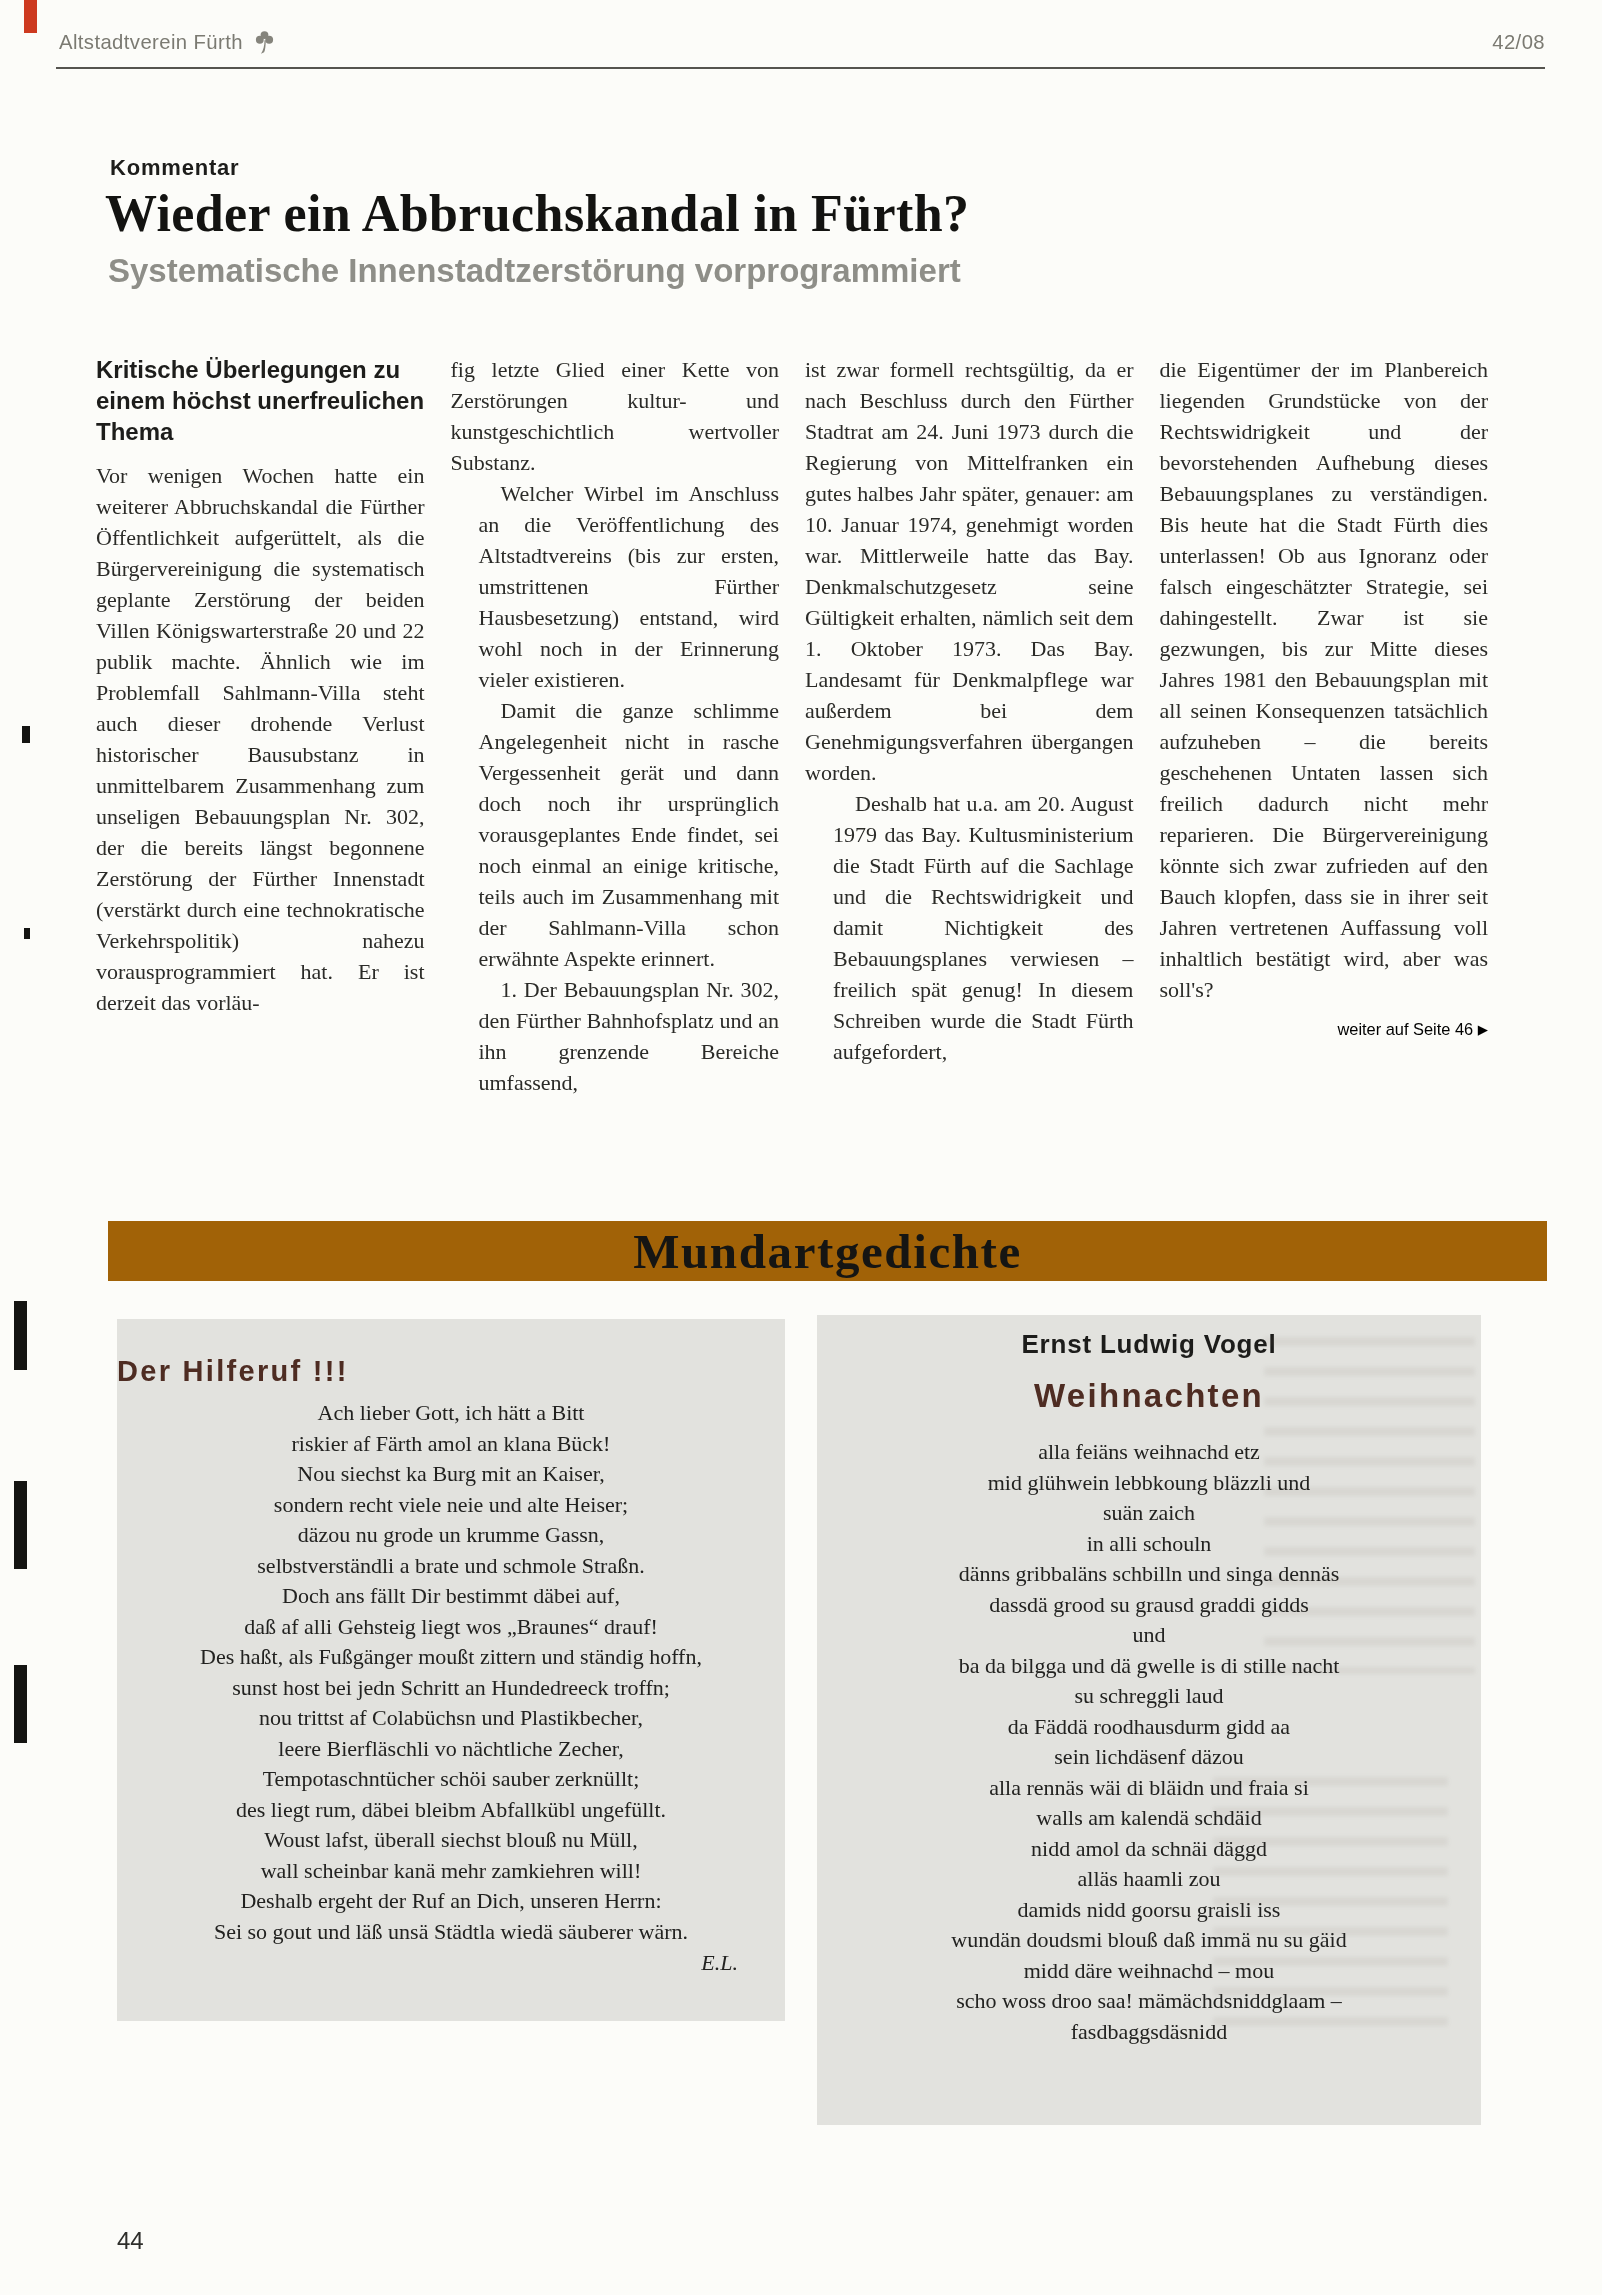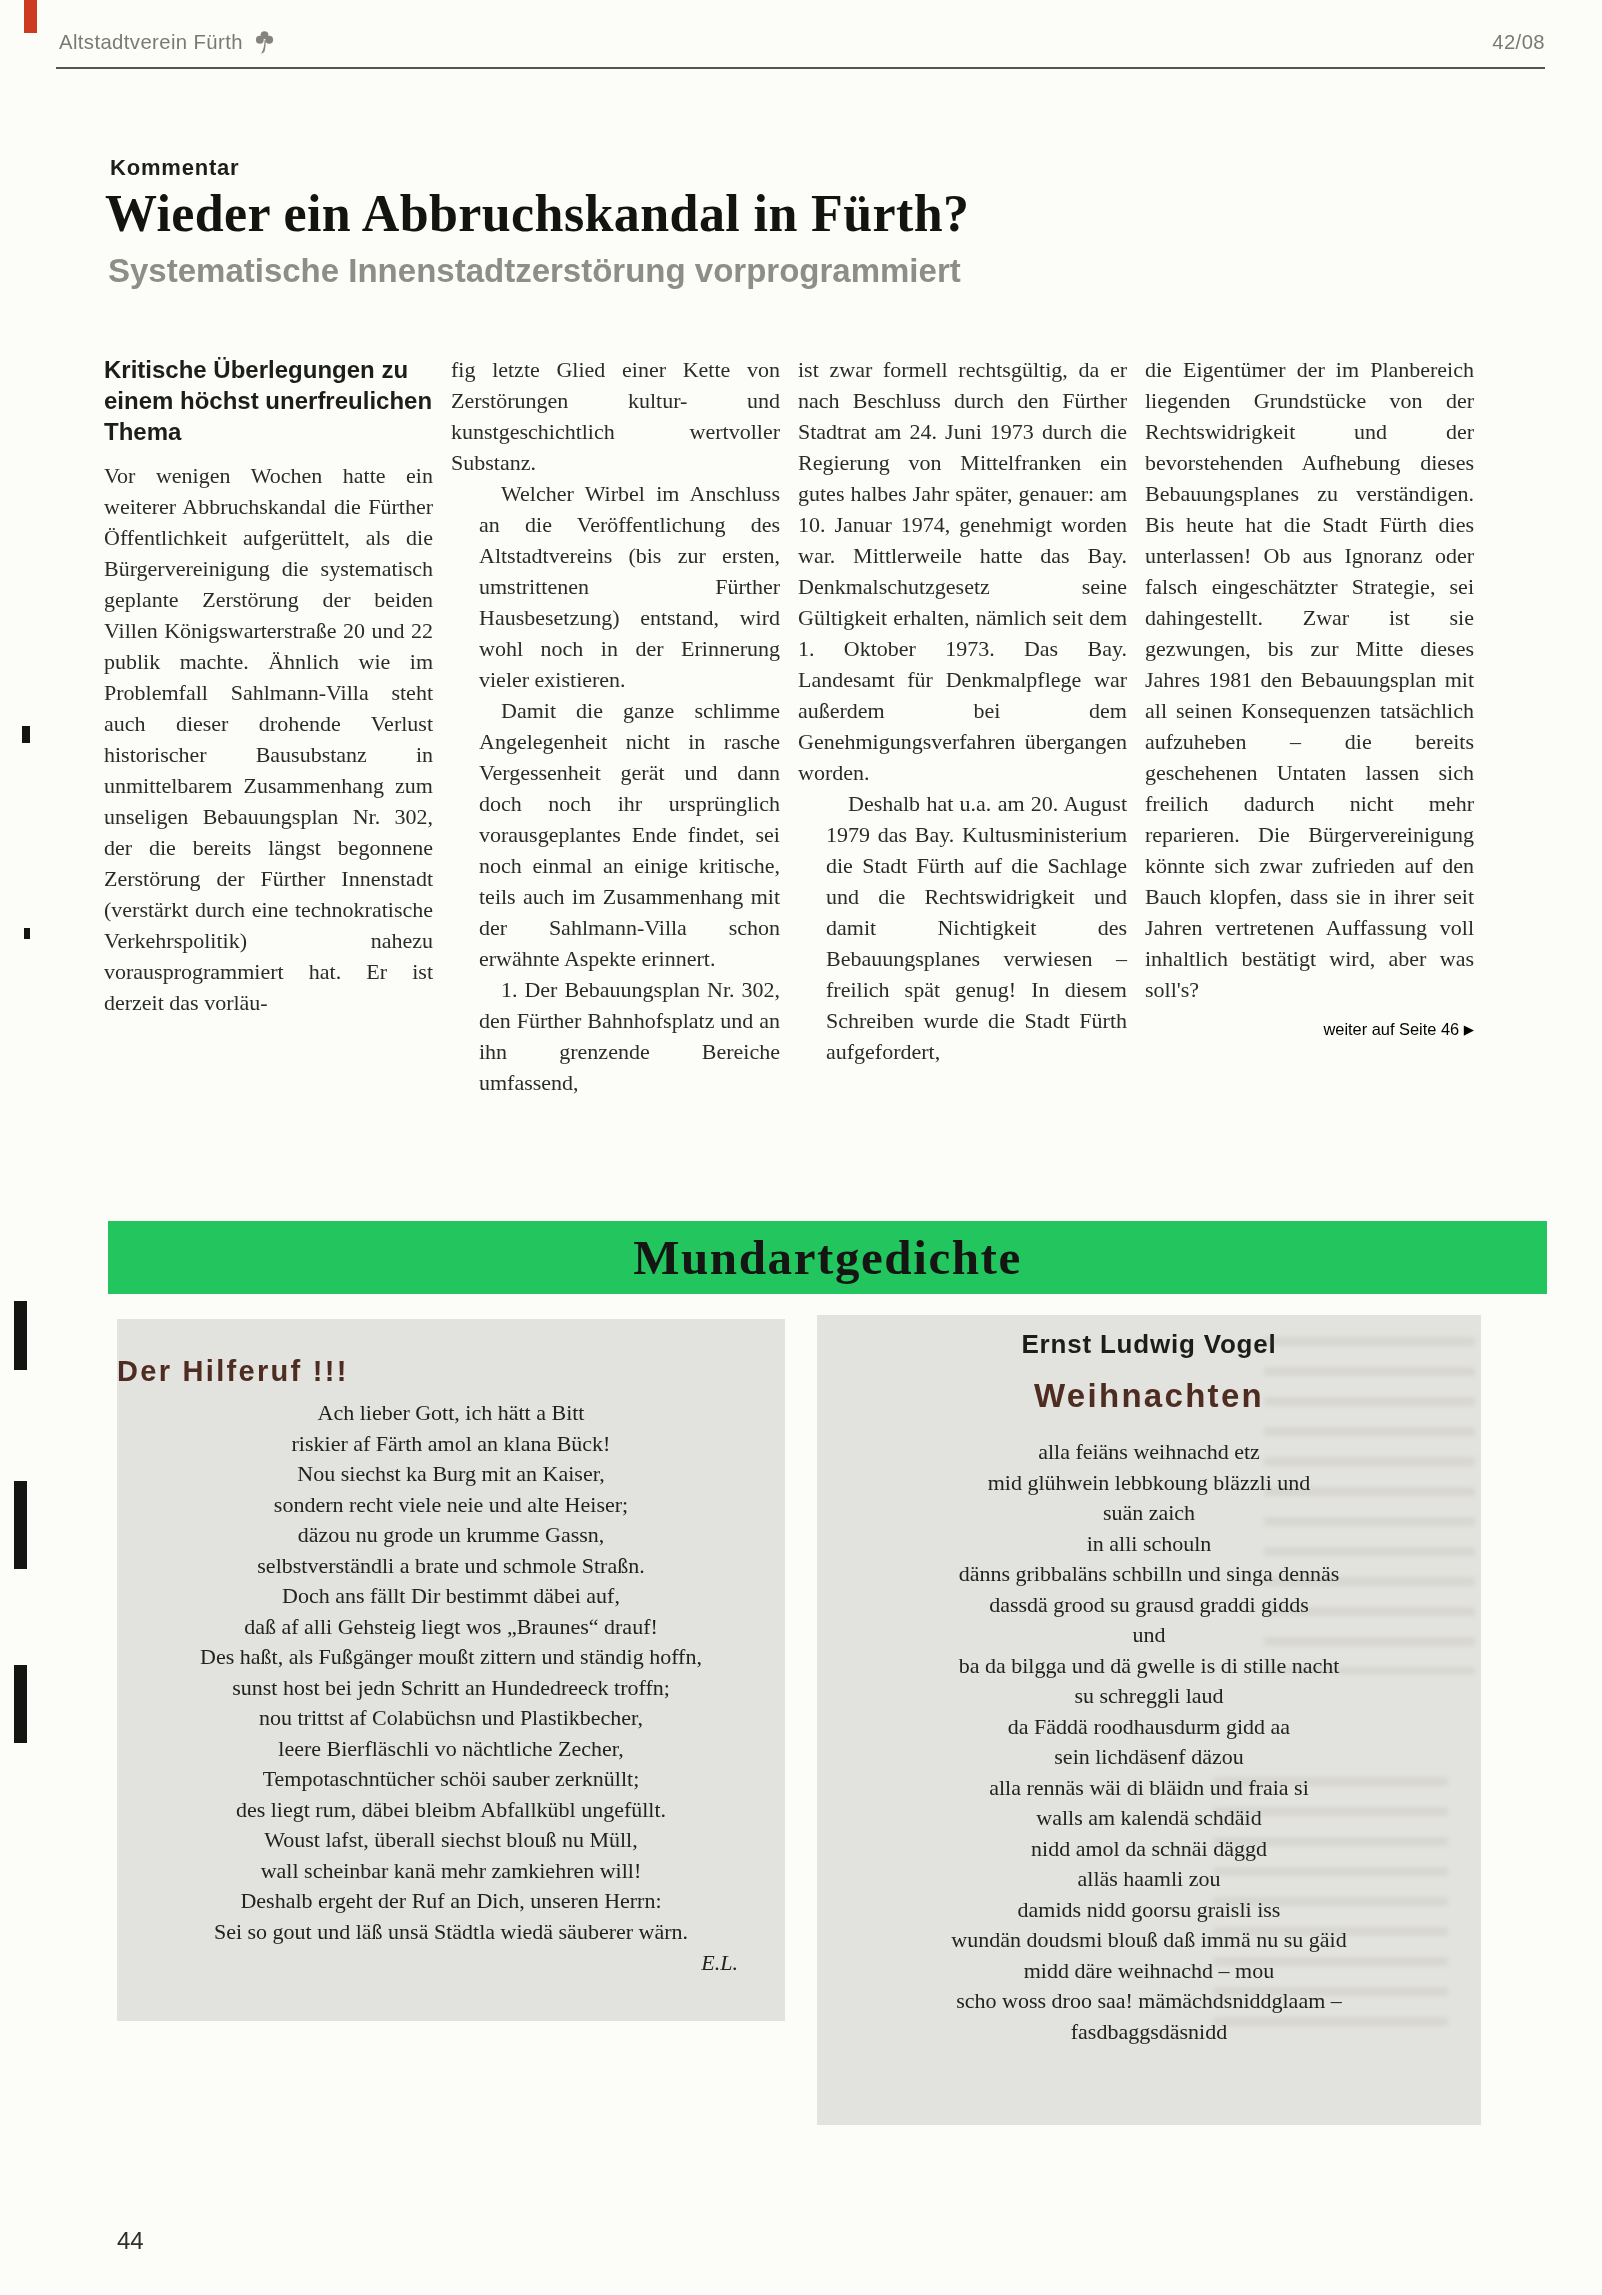--- a/index.html
+++ b/index.html
@@ -42,40 +42,40 @@
     font-size:52px; line-height:1; color:#131311; letter-spacing:0.4px;
   }
   .subtitle {
     position:absolute; left:108px; top:252px; white-space:nowrap;
     font-family:"Liberation Sans", sans-serif; font-weight:bold;
     font-size:33px; color:#8e8e88;
   }
 
   
   .columns {
-    position:absolute; left:104px; top:354px; width:1392px;
-    display:flex; gap:18px;
+    position:absolute; left:96px; top:354px; width:1392px;
+    display:flex; gap:26px;
   }
   .col { width:329px; font-size:22px; line-height:31px; color:#2b2b28; }
   .col p { text-align:justify; hyphens:auto; -webkit-hyphens:auto; }
   .col p.indent { text-indent:22px;margin-left:28px; }
   .col-heading {
     font-family:"Liberation Sans", sans-serif; font-weight:bold;
     font-size:24px; line-height:31px; color:#1d1d1b; margin-bottom:12.5px;
   }
   .continuation {
     margin-top:9.4px; text-align:right;
     font-family:"Liberation Sans", sans-serif; font-size:16.4px; color:#000000;
   }
   .continuation .tri { font-size:13.3px; position:relative; top:-1.6px; }
 
   
   .band {
-    position:absolute; left:108px; top:1221px; width:1439px; height:73px;
-    background:#22c55e; display:flex; align-items:center; justify-content:center;
+    position:absolute; left:108px; top:1221px; width:1439px; height:60px;
+    background:#a16207; display:flex; align-items:center; justify-content:center;
   }
   .band-title {
     font-family:"Liberation Serif", serif; font-weight:bold;
     font-size:49px; letter-spacing:1.6px; color:#151513;
   }
 
   
   .poem-box { position:absolute; background:#e2e2de; overflow:hidden; }
   .box-left  { left:117px;  top:1319px; width:668px; height:702px; }
   .box-right { left:817px; top:1315px; width:664px; height:810px; }

